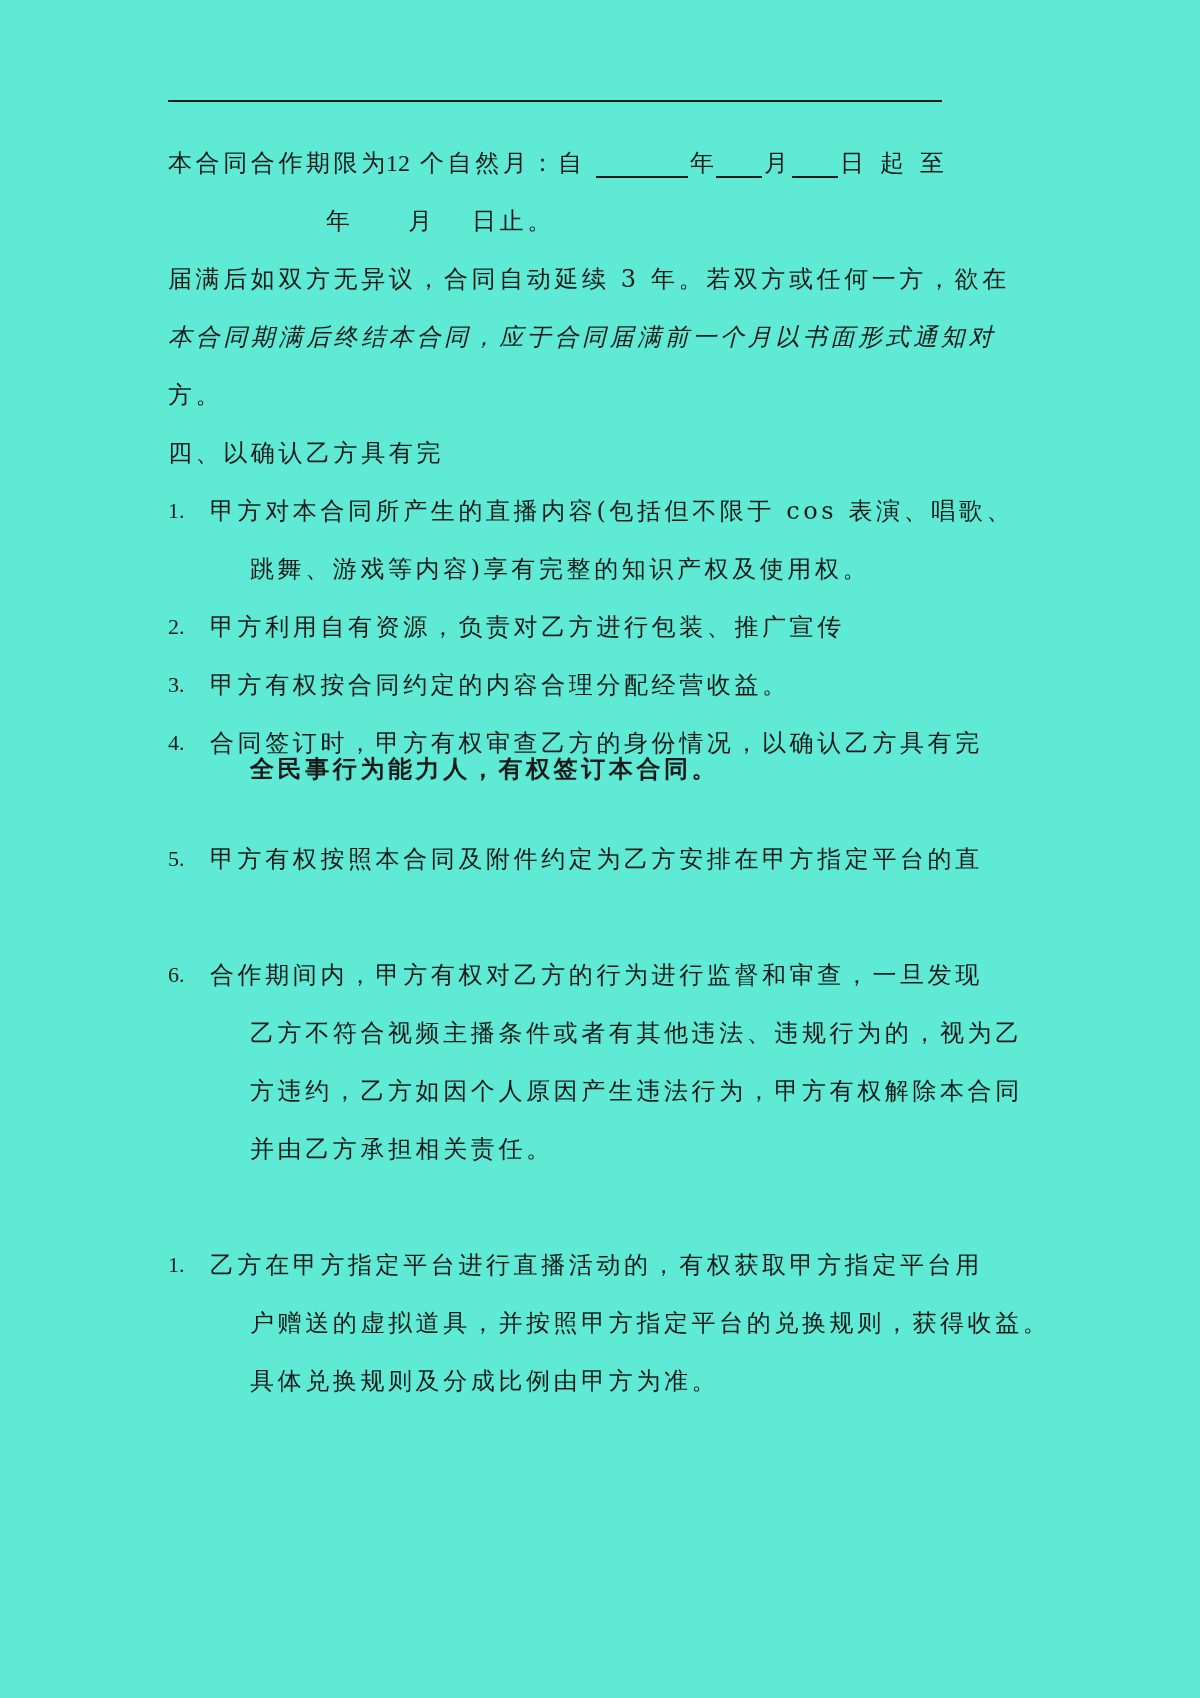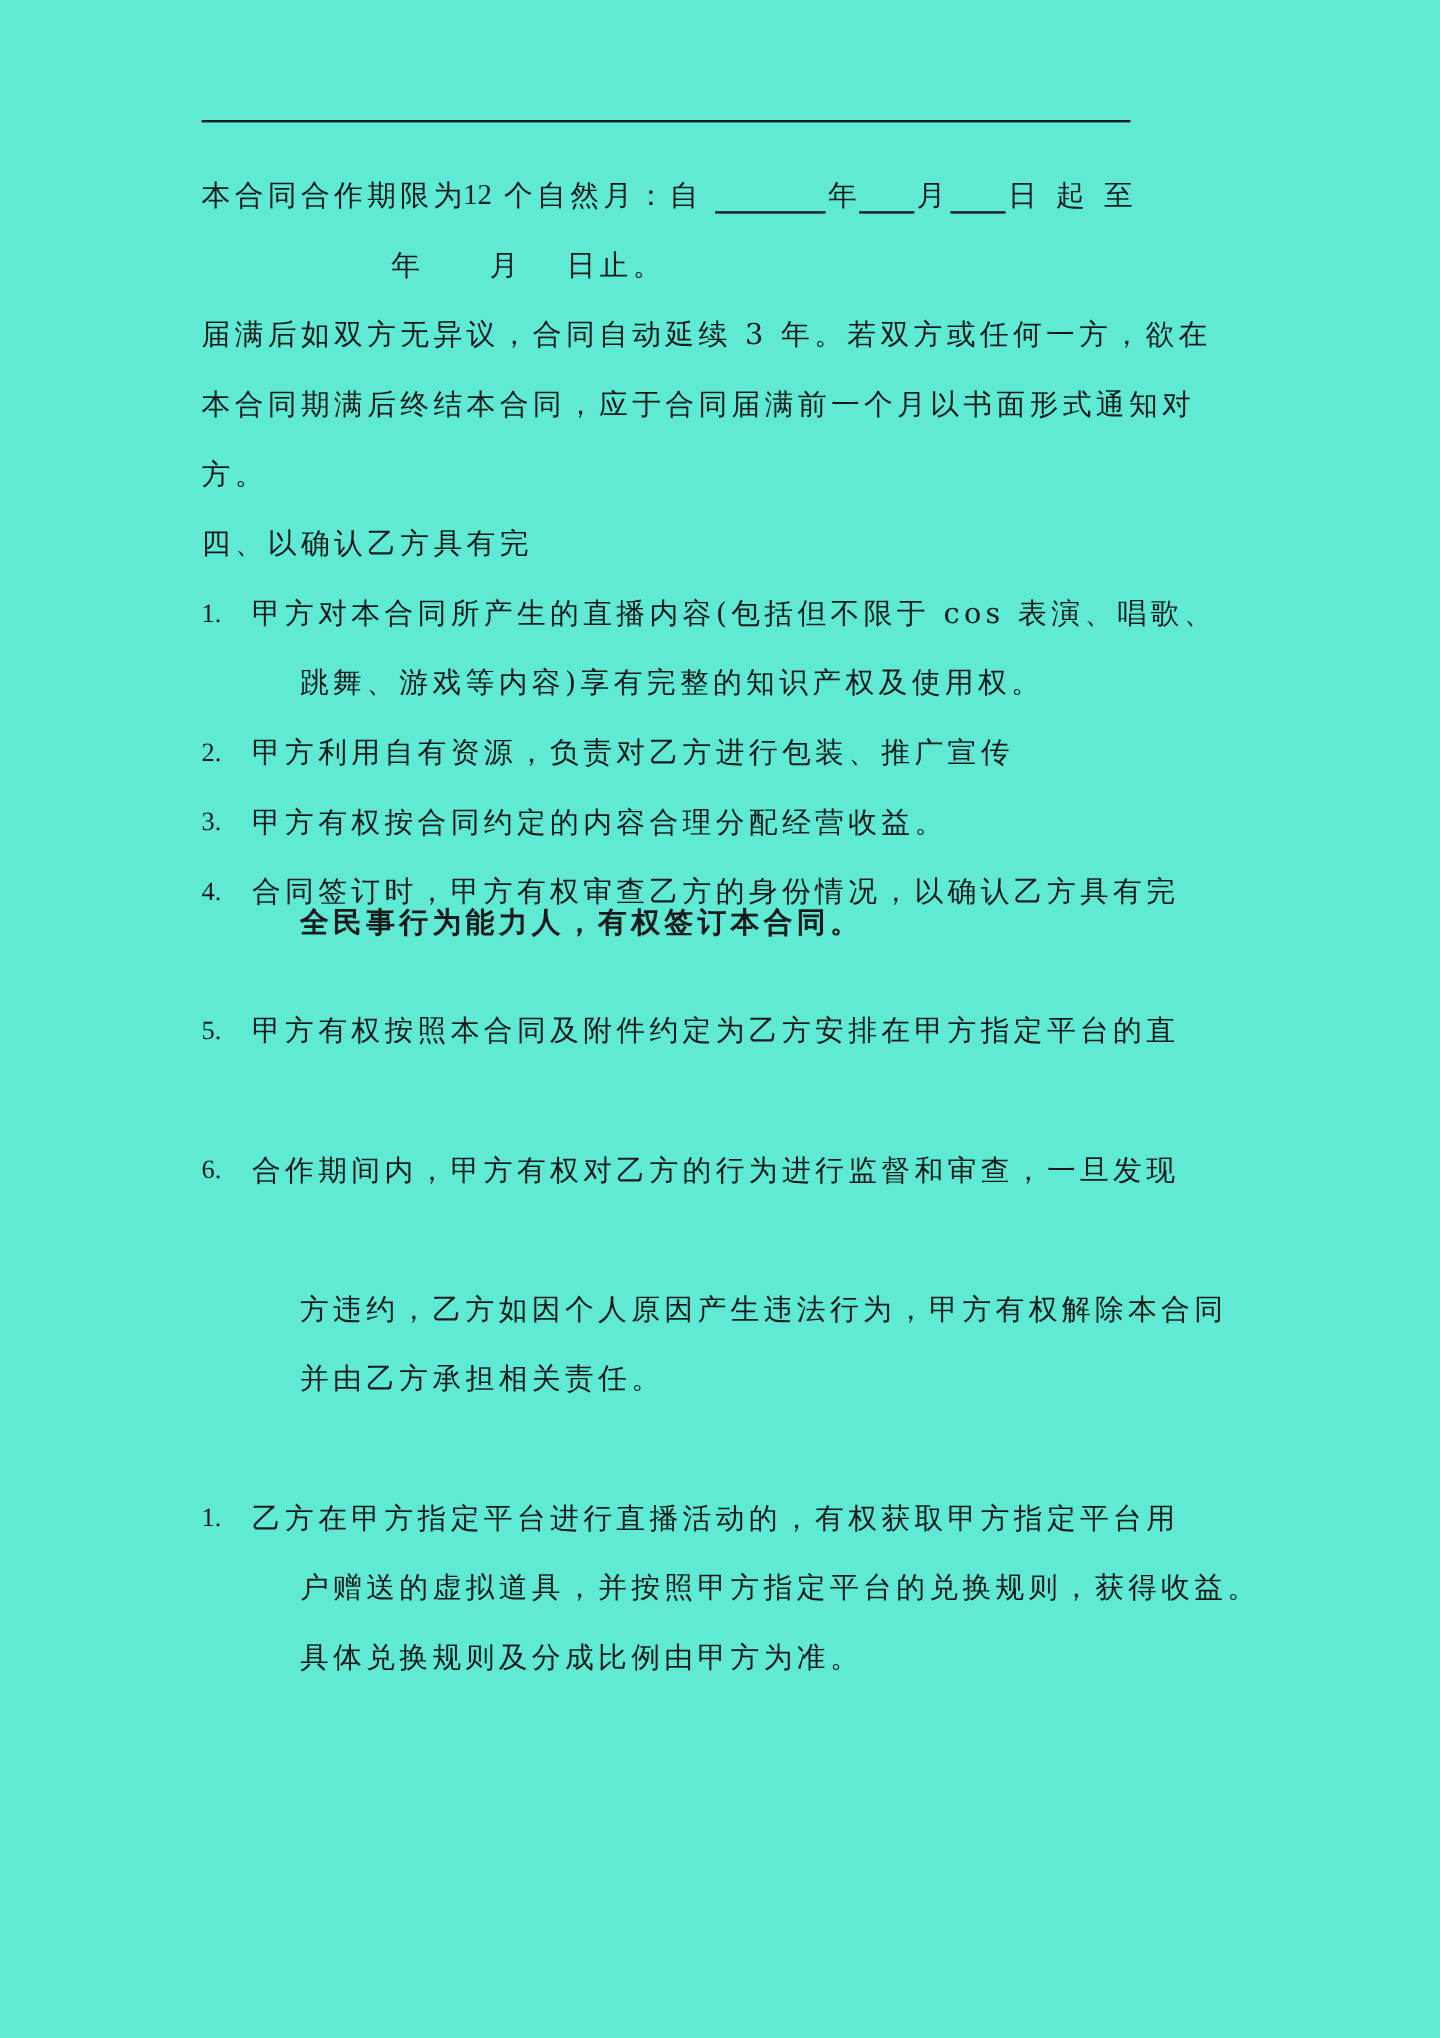--- a/index.html
+++ b/index.html
@@ -98,21 +98,21 @@
     <span class="seg" style="left:752px;">至</span>
   </div>
 
   <div class="line" style="top:204px;">
     <span class="seg" style="left:158px;">年</span>
     <span class="seg" style="left:240px;">月</span>
     <span class="seg" style="left:304px;">日止。</span>
   </div>
 
   <div class="line justify" style="top:262px;">届满后如双方无异议，合同自动延续 3 年。若双方或任何一方，欲在</div>
-  <div class="line justify" style="top:320px;">本合同期满后终结本合同，应于合同届满前一个月以书面形式通知对</div>
+  <div class="line justify" style="top:320px;font-style:italic;">本合同期满后终结本合同，应于合同届满前一个月以书面形式通知对</div>
   <div class="line" style="top:378px;">方。</div>
 
   <div class="line" style="top:436px;">四、以确认乙方具有完</div>
 
   <div class="line" style="top:494px;">
     <span class="num">1.</span>
     <span class="txt justify">甲方对本合同所产生的直播内容(包括但不限于 cos 表演、唱歌、</span>
   </div>
   <div class="line cont" style="top:552px;">跳舞、游戏等内容)享有完整的知识产权及使用权。</div>
 
@@ -134,20 +134,21 @@
 
   <div class="line" style="top:842px;">
     <span class="num">5.</span>
     <span class="txt justify">甲方有权按照本合同及附件约定为乙方安排在甲方指定平台的直</span>
   </div>
 
   <div class="line" style="top:958px;">
     <span class="num">6.</span>
     <span class="txt justify">合作期间内，甲方有权对乙方的行为进行监督和审查，一旦发现</span>
   </div>
+  <div class="line cont justify" style="top:1016px;">乙方不符合视频主播条件或者有其他违法、违规行为的，视为乙</div>
   <div class="line cont" style="top:1132px;">并由乙方承担相关责任。</div>
   <div class="line cont justify" style="top:1074px;">方违约，乙方如因个人原因产生违法行为，甲方有权解除本合同</div>
 
 
   <div class="line" style="top:1248px;">
     <span class="num">1.</span>
     <span class="txt justify">乙方在甲方指定平台进行直播活动的，有权获取甲方指定平台用</span>
   </div>
   <div class="line cont justify" style="top:1306px;">户赠送的虚拟道具，并按照甲方指定平台的兑换规则，获得收益。</div>
   <div class="line cont" style="top:1364px;">具体兑换规则及分成比例由甲方为准。</div>

